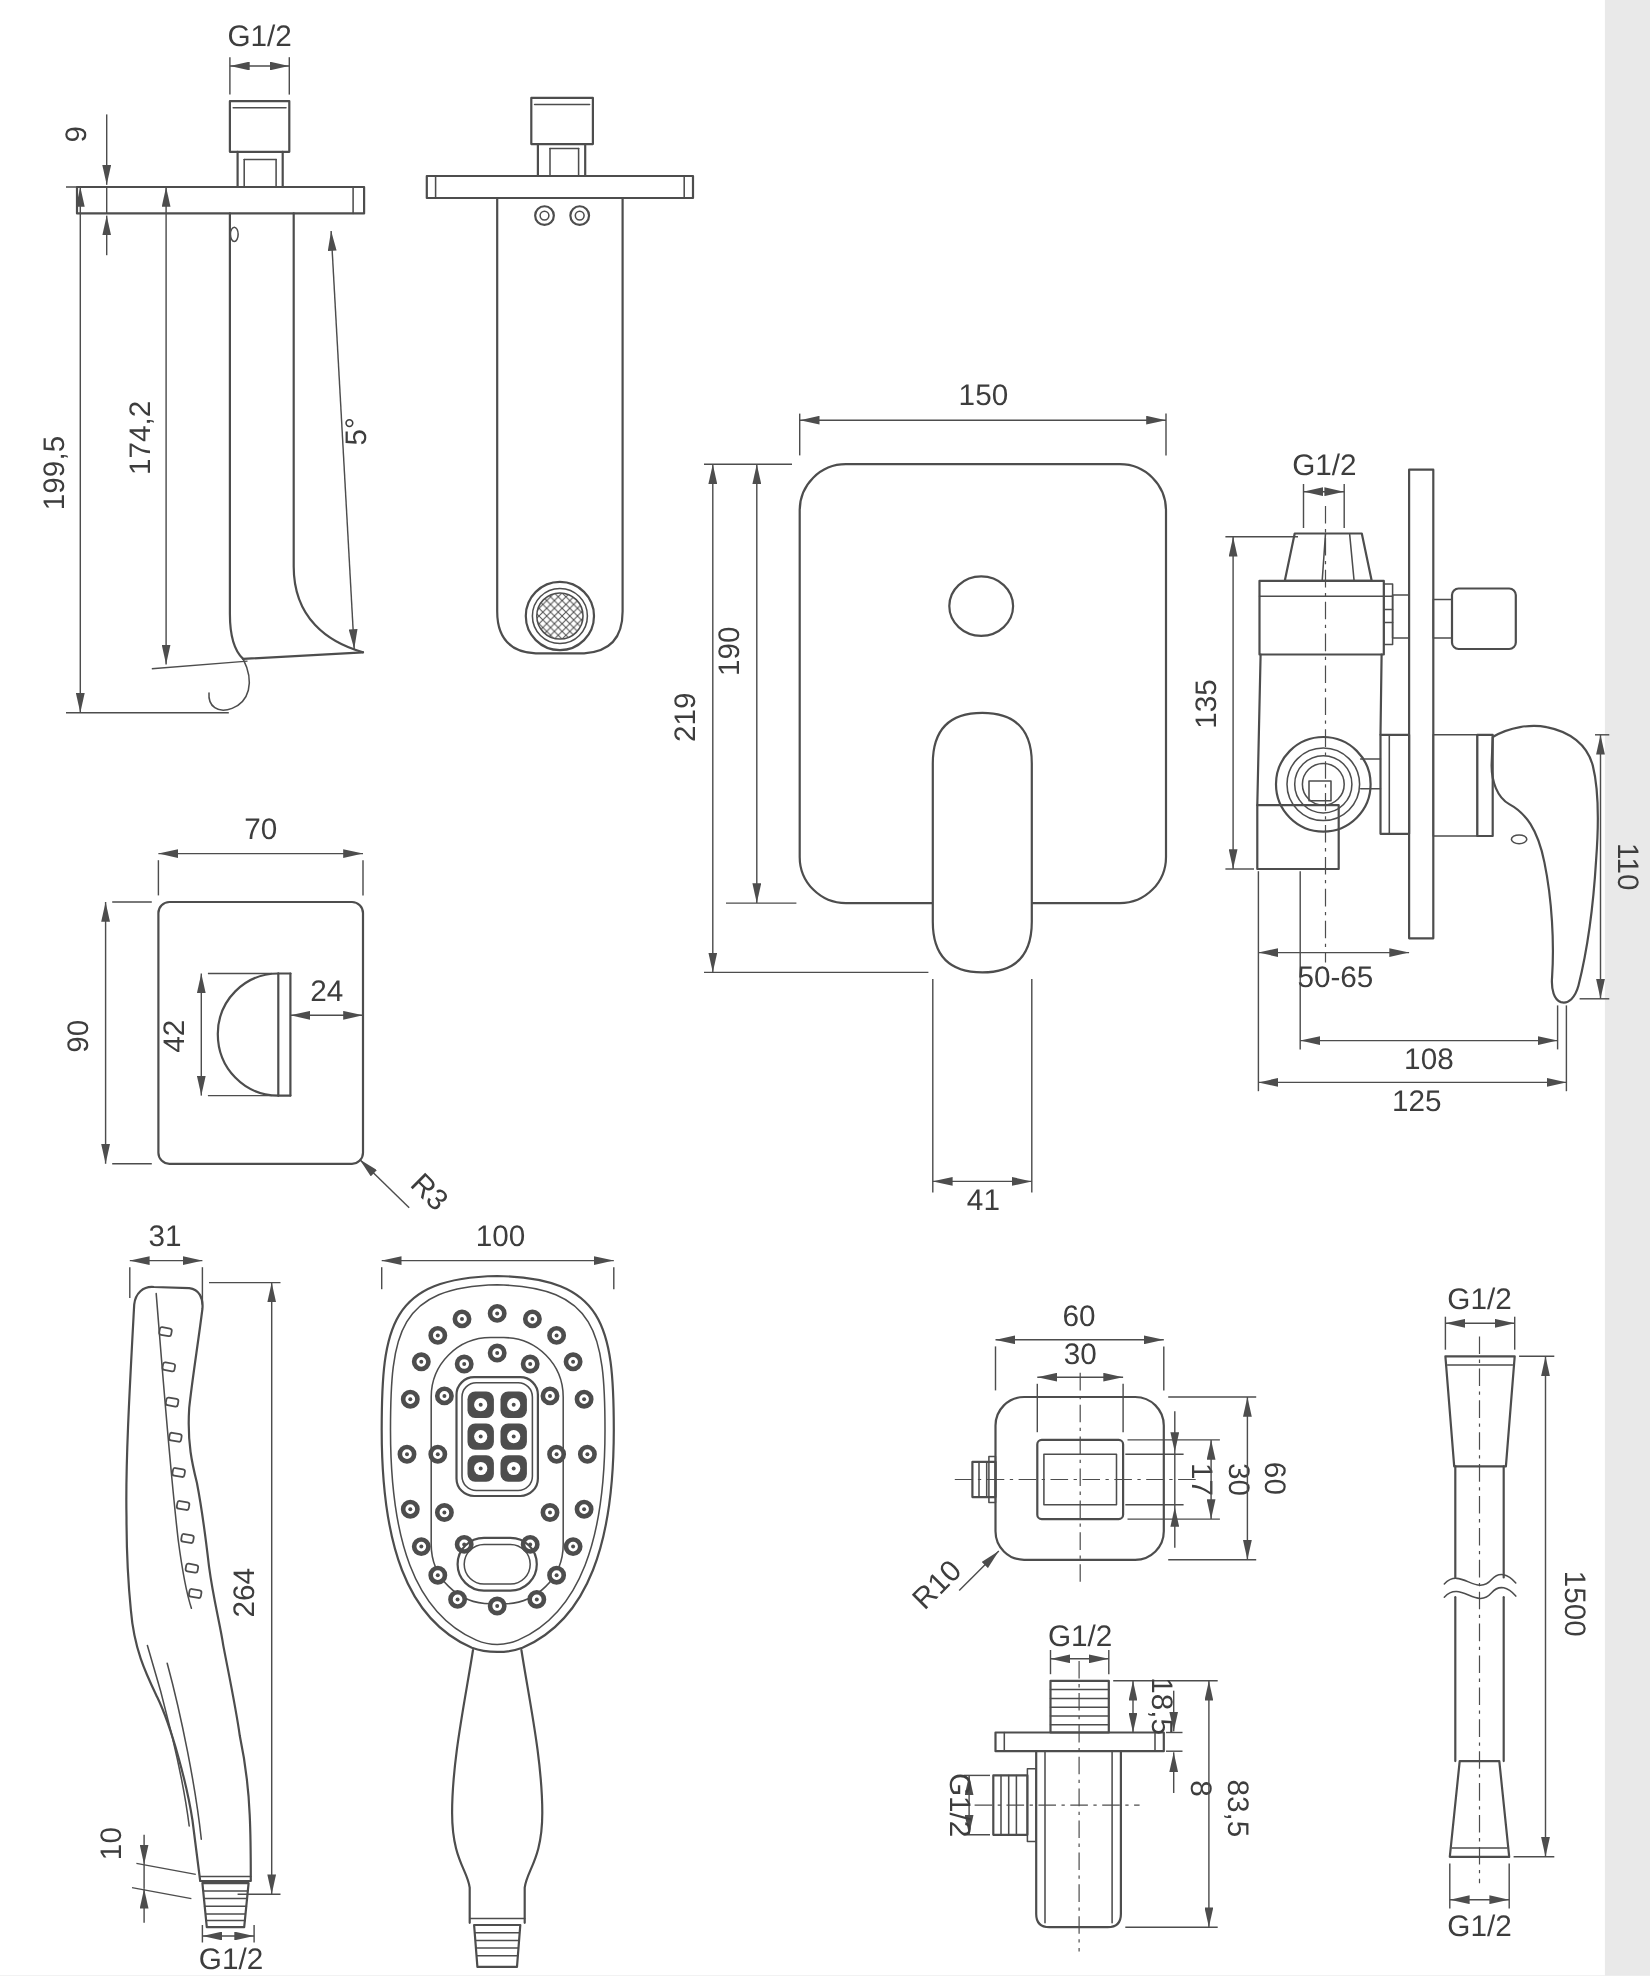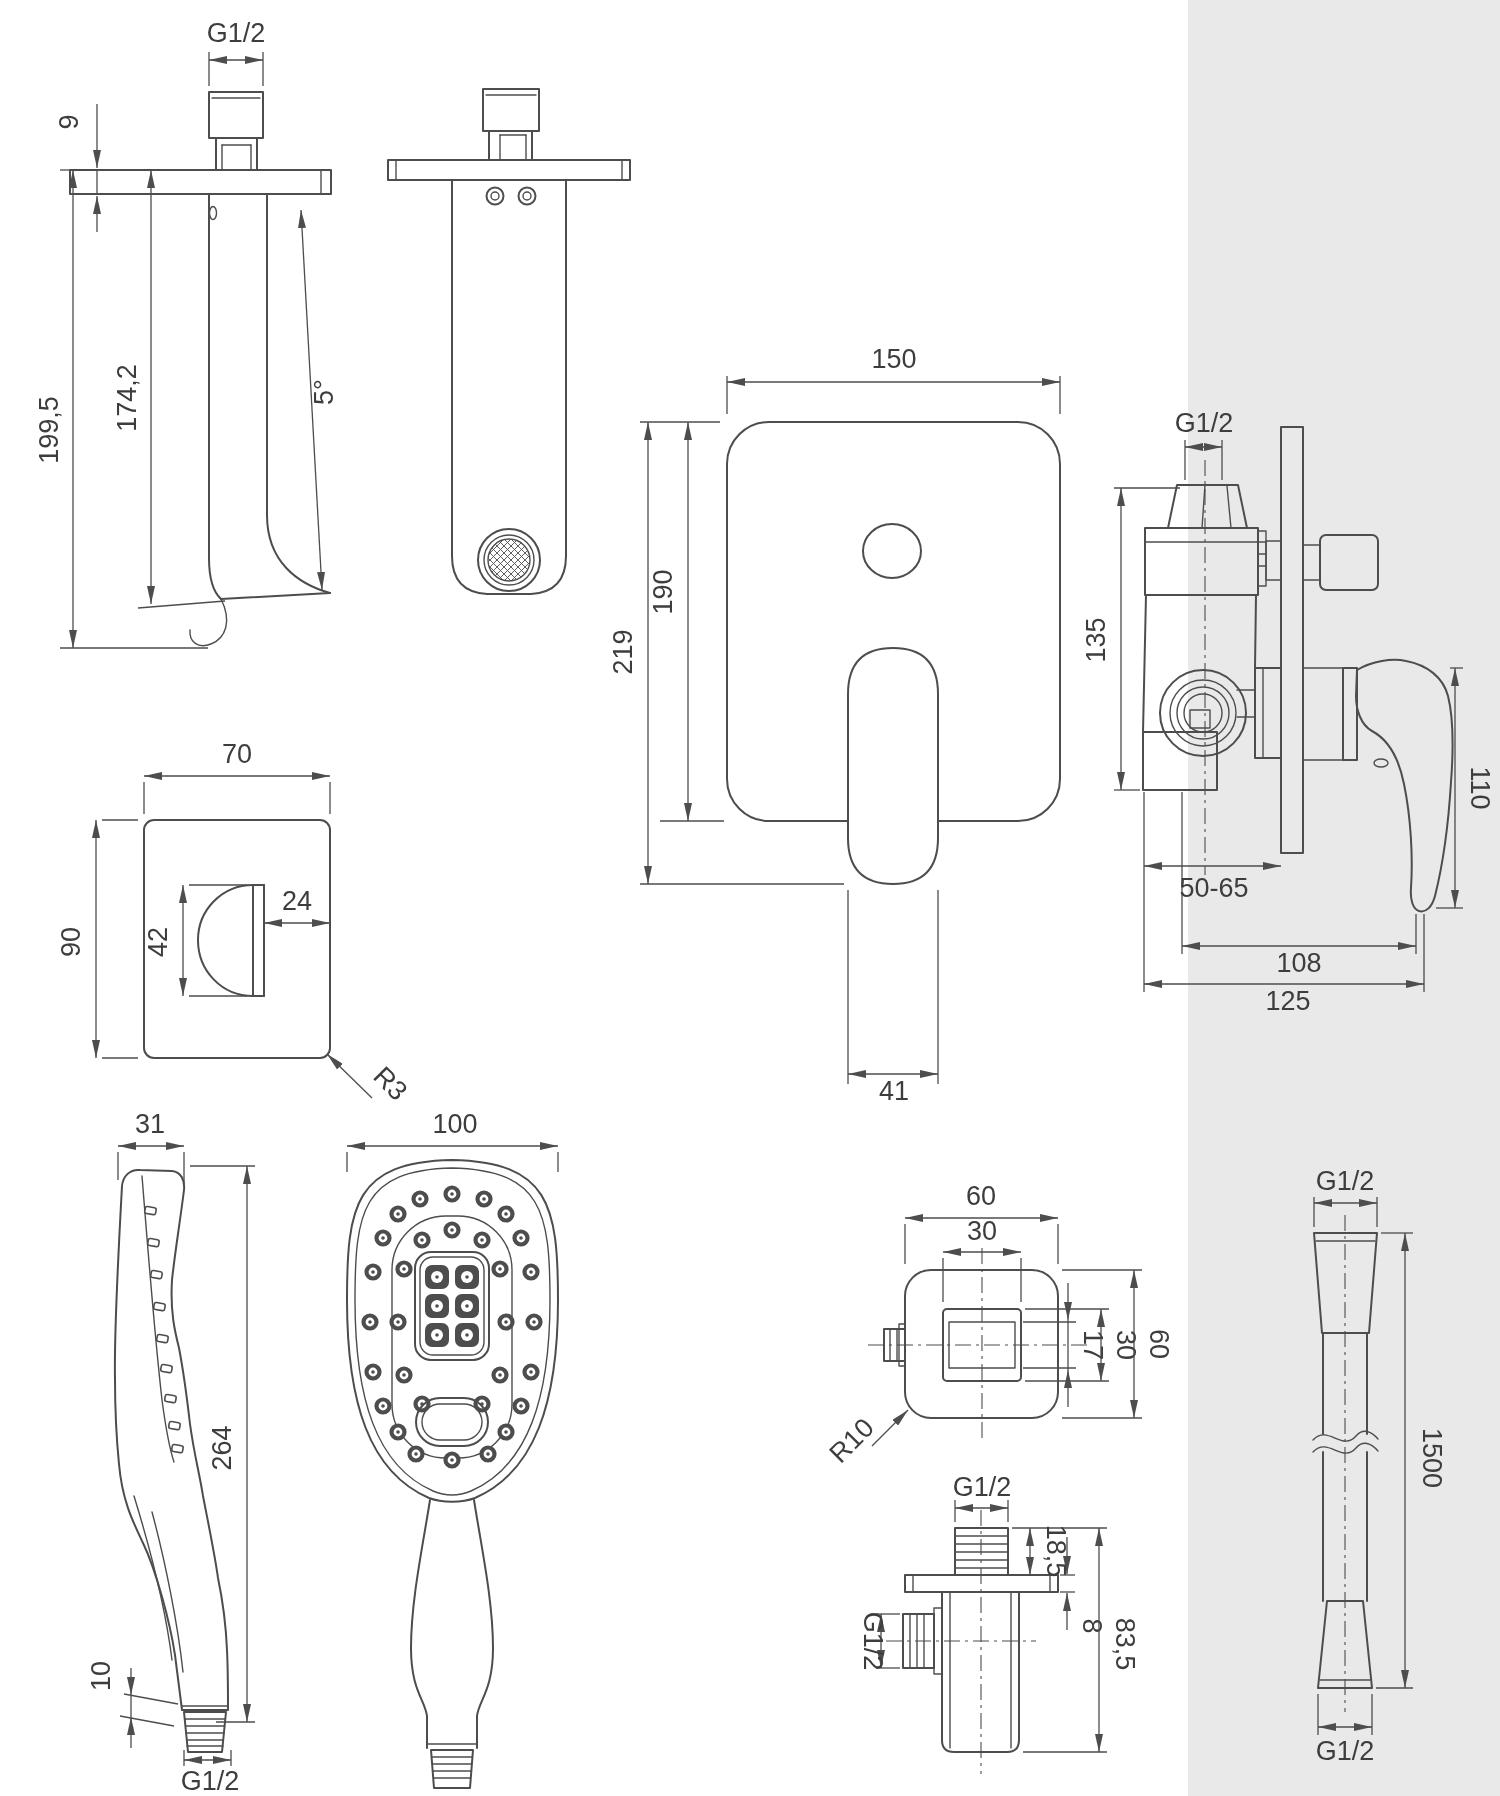--- a/index.html
+++ b/index.html
@@ -1,19 +1,19 @@
 <!DOCTYPE html>
 <html style="--line: #4d4d4d; --text: #3d3d3d; --bg: #ffffff;"><head>
 <meta charset="utf-8">
 <title>Shower set technical drawing</title>
 <style>
   :root { --line:#4d4d4d; --text:#3d3d3d; --bg:#ffffff; }
   html,body { margin:0; padding:0; background:#e9e9e9; }
   #stage {
-    width:1188px; height:1796px; background:var(--bg); position:relative;
+    width:1459px; height:1796px; background:var(--bg); position:relative;
     font-family:"Liberation Sans", sans-serif;
   }
   svg { display:block; }
   text {
     font-family:"Liberation Sans", sans-serif;
     font-size:27px; fill:var(--text);
   }
   .o  { fill:none; stroke:var(--line); stroke-width:2;   stroke-linejoin:round; stroke-linecap:round; }
   .o1 { fill:none; stroke:var(--line); stroke-width:1.4; stroke-linejoin:round; stroke-linecap:round; }
   .w  { fill:#fff; stroke:var(--line); stroke-width:2;   stroke-linejoin:round; }

